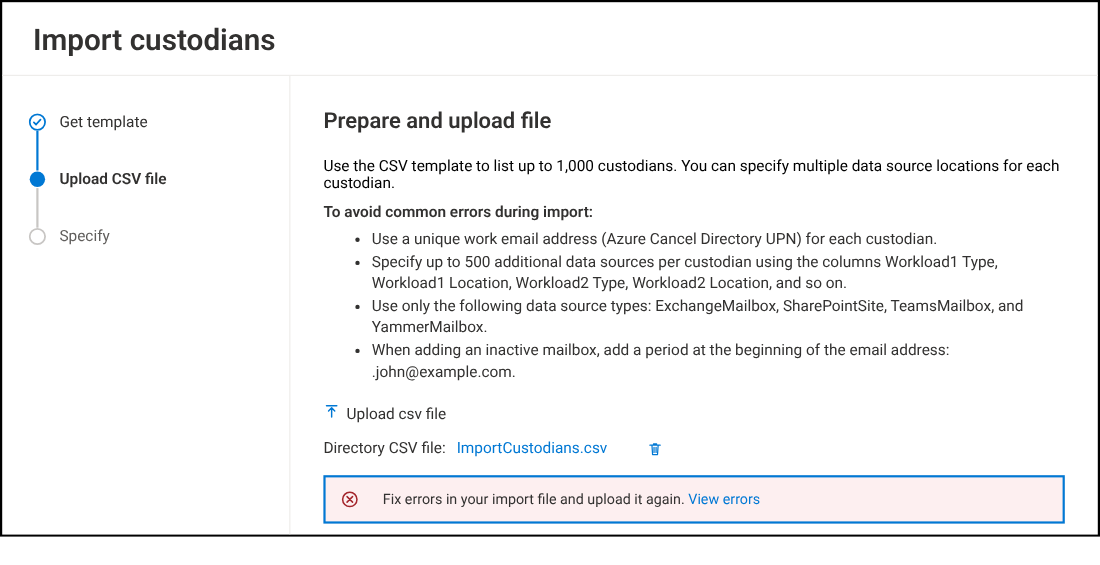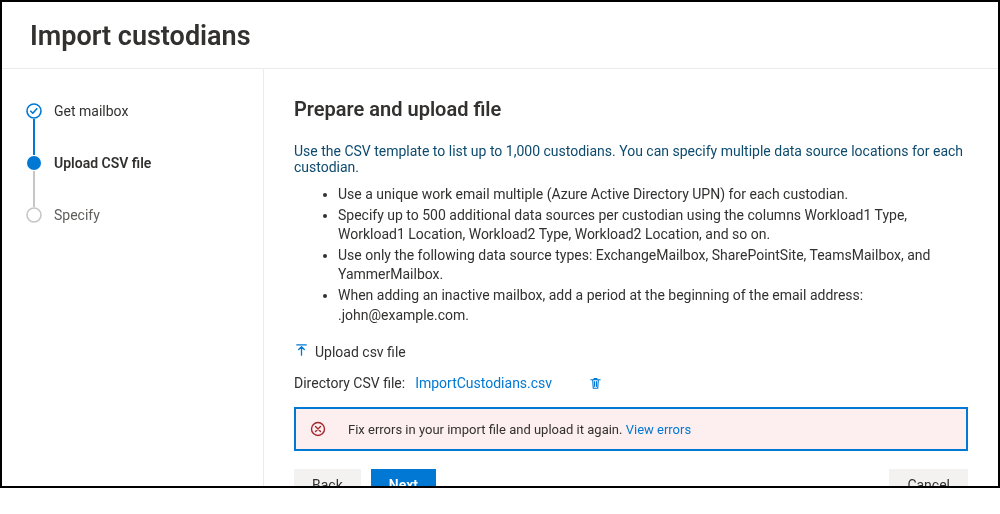--- a/index.html
+++ b/index.html
@@ -71,21 +71,21 @@
       flex: 1;
     }
     .main-content h2 {
       font-size: 20px;
       font-weight: 600;
       margin-bottom: 22px;
     }
     .main-content .desc {
       font-size: 14px;
       margin-bottom: 10px;
-      color: #0c4a6e;
+      color: #000000;
     }
     .main-content .subhead {
       font-size: 14px;
       font-weight: 600;
       margin-bottom: 8px;
       margin-top: 4px;
     }
     .bullets {
       padding-left: 44px;
       margin-bottom: 18px;
@@ -162,21 +162,21 @@
 
     <nav class="stepper">
 
       <div class="step done">
         <span class="step-icon">
           <svg width="16" height="16" viewBox="0 0 16 16">
               <circle cx="8" cy="8" r="7" fill="none" stroke="#0078d4" stroke-width="1.6"></circle>
               <path d="M4.8 8.2 l2 2 l4 -4.5" fill="none" stroke="#0078d4" stroke-width="1.6" stroke-linecap="round" stroke-linejoin="round"></path>
             </svg>
         </span>
-        <span class="step-label">Get mailbox</span>
+        <span class="step-label">Get template</span>
       </div>
 
       <div class="connector blue"></div>
 
       <div class="step current">
         <span class="step-icon">
           <svg width="16" height="16" viewBox="0 0 16 16">
               <circle cx="8" cy="8" r="7" fill="#0078d4"></circle>
             </svg>
         </span>
@@ -193,23 +193,24 @@
         </span>
         <span class="step-label">Specify</span>
       </div>
 
     </nav>
 
     <div class="main-pane">
       <div class="main-content">
         <h2>Prepare and upload file</h2>
         <p class="desc">Use the CSV template to list up to 1,000 custodians. You can specify multiple data source locations for each custodian.</p>
+        <p class="subhead">To avoid common errors during import:</p>
 
         <ul class="bullets">
-          <li>Use a unique work email multiple (Azure Active Directory UPN) for each custodian.</li>
+          <li>Use a unique work email address (Azure Cancel Directory UPN) for each custodian.</li>
           <li>Specify up to 500 additional data sources per custodian using the columns Workload1 Type, Workload1 Location, Workload2 Type, Workload2 Location, and so on.</li>
           <li>Use only the following data source types: ExchangeMailbox, SharePointSite, TeamsMailbox, and YammerMailbox.</li>
           <li>When adding an inactive mailbox, add a period at the beginning of the email address: .john@example.com.</li>
         </ul>
 
         <div class="upload-row">
           <span class="upload-icon">
             <svg width="15" height="15" viewBox="0 0 16 16">
                 <path d="M8 13 V4 M8 4 L5 7 M8 4 L11 7" stroke="#0078d4" stroke-width="1.4" fill="none" stroke-linecap="round" stroke-linejoin="round"></path>
                 <line x1="3" y1="2" x2="13" y2="2" stroke="#0078d4" stroke-width="1.4" stroke-linecap="round"></line>

